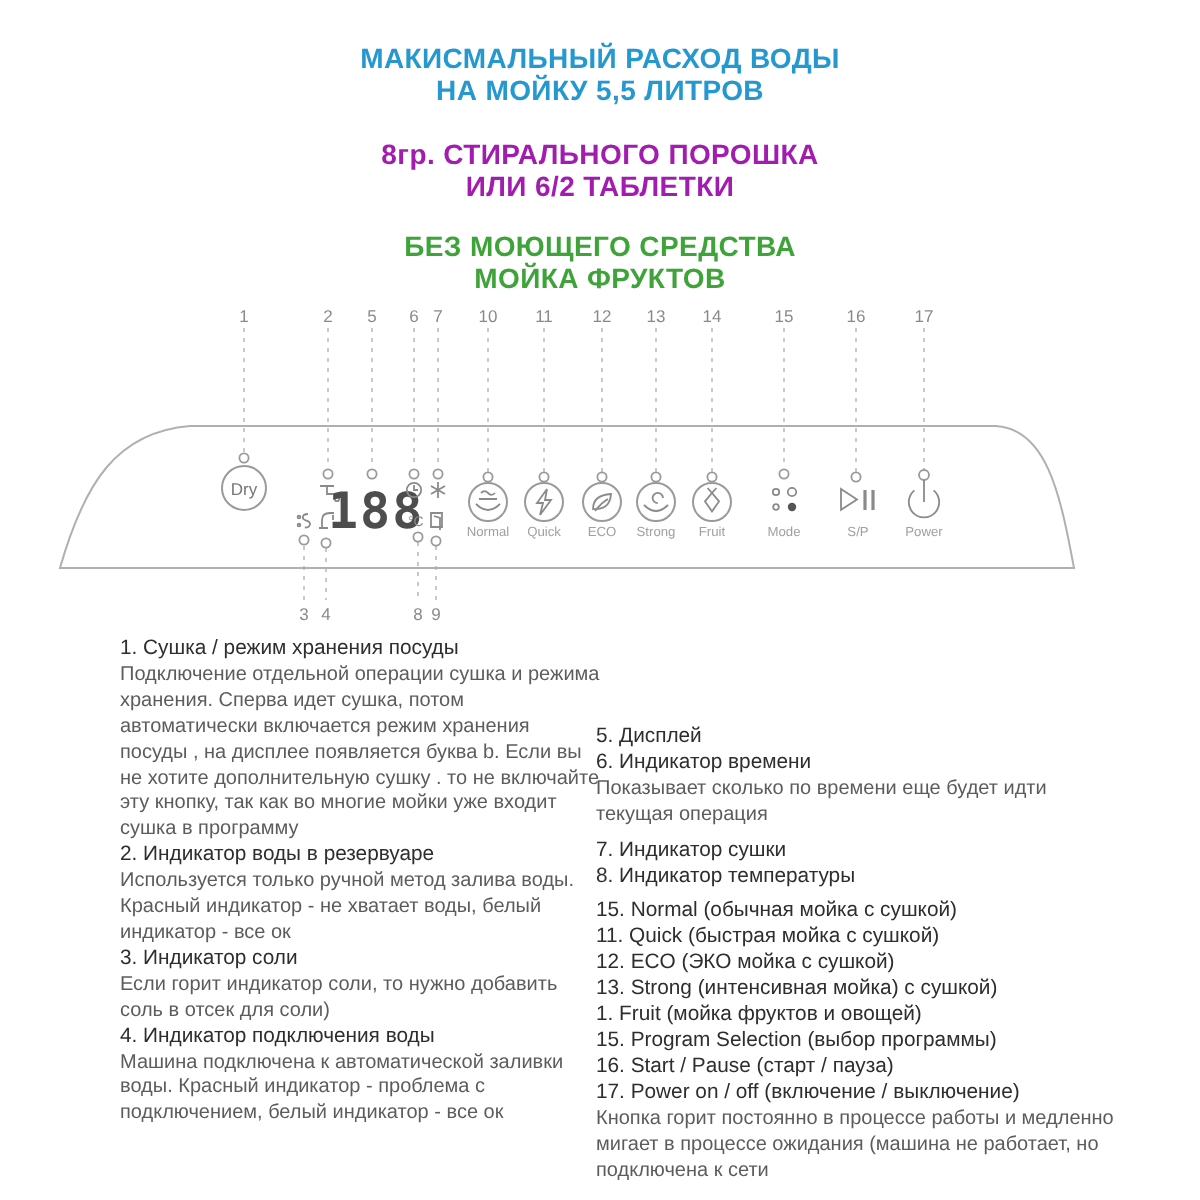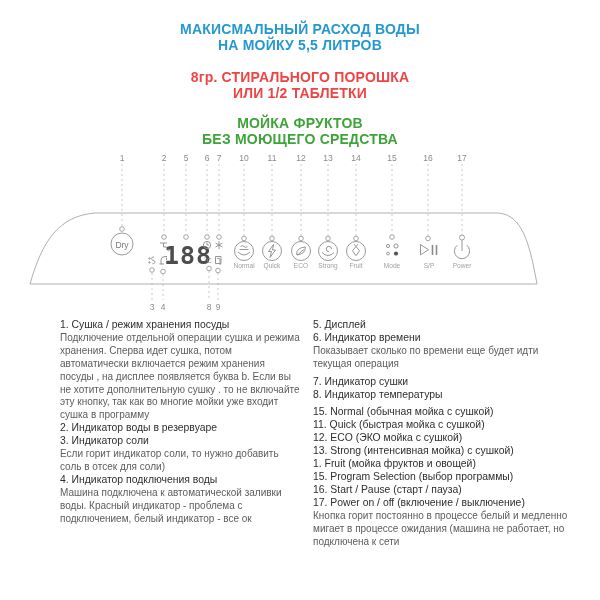--- a/index.html
+++ b/index.html
@@ -1,25 +1,25 @@
 <!DOCTYPE html>
 <html><head>
 <meta charset="utf-8">
 <style>
   html,body{margin:0;padding:0;background:#fff;}
   .page{position:relative;width:600px;height:600px;background:#fff;overflow:hidden;
         font-family:"Liberation Sans",sans-serif;}
   .hdr{text-align:center;font-weight:bold;font-size:14px;line-height:15.5px;letter-spacing:0.2px;}
   .hdr-blue{margin-top:22px;color:#2599cf;}
-  .hdr-orange{margin-top:17px;color:#ef4444;}
+  .hdr-orange{margin-top:17px;color:#a21caf;}
   .hdr-green{margin-top:15px;color:#3ea43a;}
   .panel-svg{position:absolute;left:0;top:145px;}
   .col{position:absolute;top:319px;}
   .col-left{left:60px;width:240px;}
-  .col-right{left:313px;width:266px;}
+  .col-right{left:298px;width:266px;margin-top:44px;}
   .item{margin:0;}
   .gap-top{margin-top:5px;}
   .t{font-weight:normal;font-size:10.4px;line-height:12.9px;color:#2e2e2e;}
   .b{font-size:10px;line-height:12.9px;color:#5c5c5c;}
   
   .callout-line{stroke:#c4c4c4;stroke-width:0.9;stroke-dasharray:2 3;fill:none;}
   .anchor{stroke:#9a9a9a;stroke-width:0.9;fill:#fff;}
   .cnum{font-size:8.5px;fill:#8a8a8a;text-anchor:middle;}
   .outline{stroke:#b0b0b0;stroke-width:1;fill:none;}
   .ic{stroke:#8a8a8a;stroke-width:0.9;fill:none;}
@@ -31,25 +31,25 @@
 <body>
 
 <div class="page">
 
   <div class="hdr hdr-blue">
     <div>МАКИСМАЛЬНЫЙ РАСХОД ВОДЫ</div>
     <div>НА МОЙКУ 5,5 ЛИТРОВ</div>
   </div>
   <div class="hdr hdr-orange">
     <div>8гр. СТИРАЛЬНОГО ПОРОШКА</div>
-    <div>ИЛИ 1/2 ТАБЛЕТКИ</div>
+    <div>ИЛИ 6/2 ТАБЛЕТКИ</div>
   </div>
   <div class="hdr hdr-green">
+    <div>БЕЗ МОЮЩЕГО СРЕДСТВА</div>
     <div>МОЙКА ФРУКТОВ</div>
-    <div>БЕЗ МОЮЩЕГО СРЕДСТВА</div>
   </div>
 
   <svg class="panel-svg" width="600" height="172" viewBox="0 145 600 172">
 
     <g>
       <path class="callout-line" d="M122,164 V226"></path>
       <path class="callout-line" d="M164,164 V234"></path>
       <path class="callout-line" d="M186,164 V234"></path>
       <path class="callout-line" d="M207,164 V234"></path>
       <path class="callout-line" d="M219,164 V234"></path>
@@ -221,20 +221,21 @@
     </g>
   </svg>
 
   <div class="col col-left">
     <div class="item">
       <div class="t">1.  Сушка / режим хранения посуды</div>
       <div class="b">Подключение отдельной операции сушка и режима хранения. Сперва идет сушка, потом автоматически включается режим хранения посуды , на дисплее появляется буква b. Если вы не хотите дополнительную сушку . то не включайте эту кнопку, так как во многие мойки уже входит сушка в программу</div>
     </div>
     <div class="item">
       <div class="t">2. Индикатор воды в резервуаре</div>
+      <div class="b">Используется только ручной метод залива воды. Красный индикатор - не хватает воды, белый индикатор - все ок</div>
     </div>
     <div class="item">
       <div class="t">3. Индикатор соли</div>
       <div class="b">Если горит индикатор соли, то нужно добавить соль в отсек для соли)</div>
     </div>
     <div class="item">
       <div class="t">4. Индикатор подключения воды</div>
       <div class="b">Машина подключена к автоматической заливки воды. Красный индикатор - проблема с подключением, белый индикатор - все ок</div>
     </div>
   </div>
@@ -269,17 +270,17 @@
       <div class="t">1. Fruit (мойка фруктов и овощей)</div>
     </div>
     <div class="item">
       <div class="t">15. Program Selection (выбор программы)</div>
     </div>
     <div class="item">
       <div class="t">16. Start / Pause (старт / пауза)</div>
     </div>
     <div class="item">
       <div class="t">17. Power on / off (включение / выключение)</div>
-      <div class="b">Кнопка горит постоянно в процессе белый и медленно мигает в процессе ожидания (машина не работает, но подключена к сети</div>
+      <div class="b">Кнопка горит постоянно в процессе работы и медленно мигает в процессе ожидания (машина не работает, но подключена к сети</div>
     </div>
   </div>
 
 </div>
 
 </body></html>

